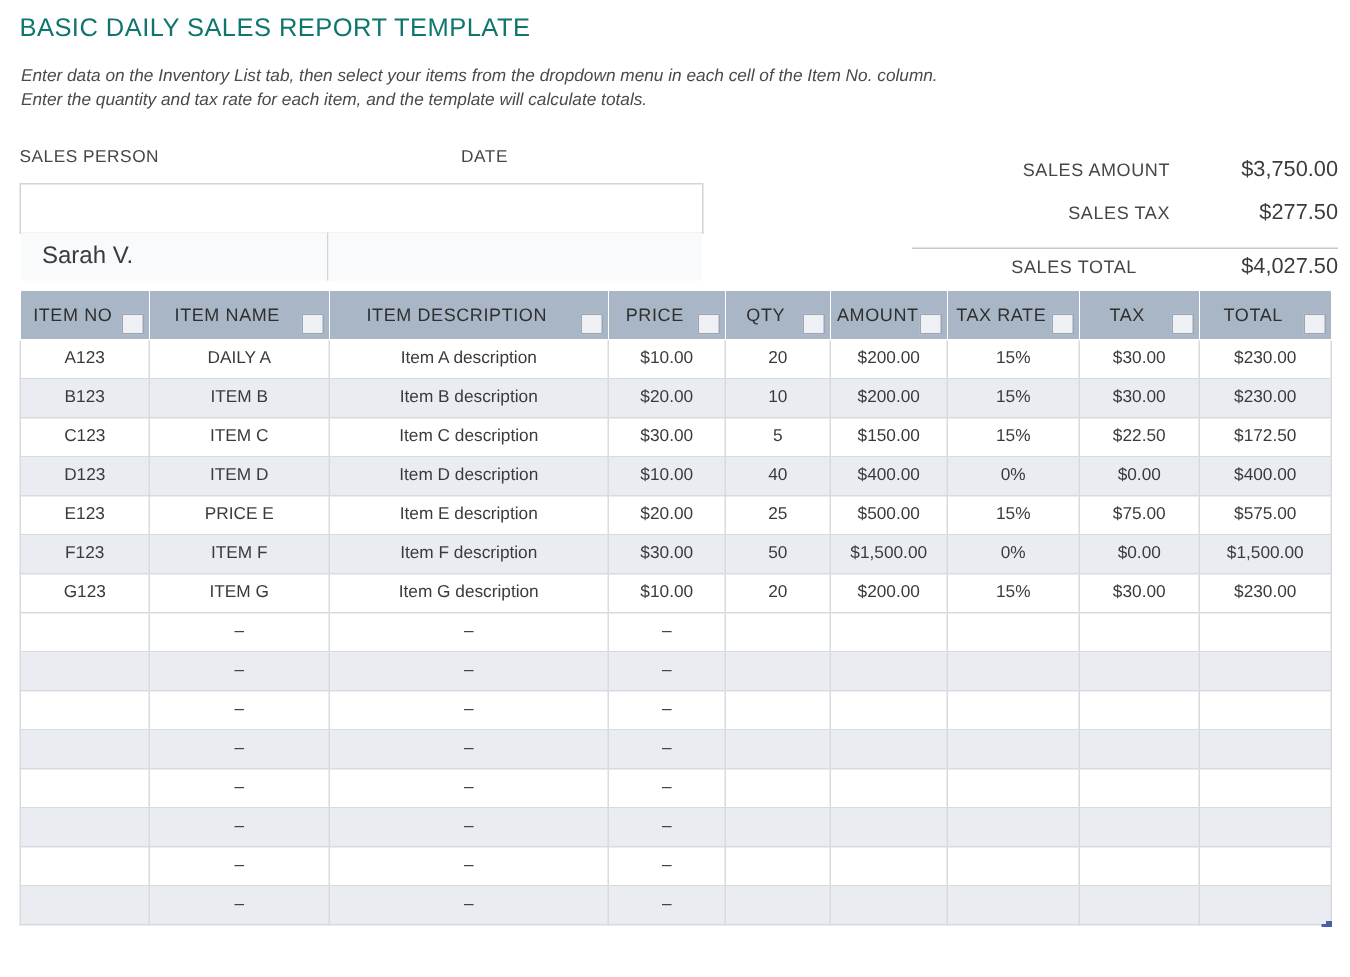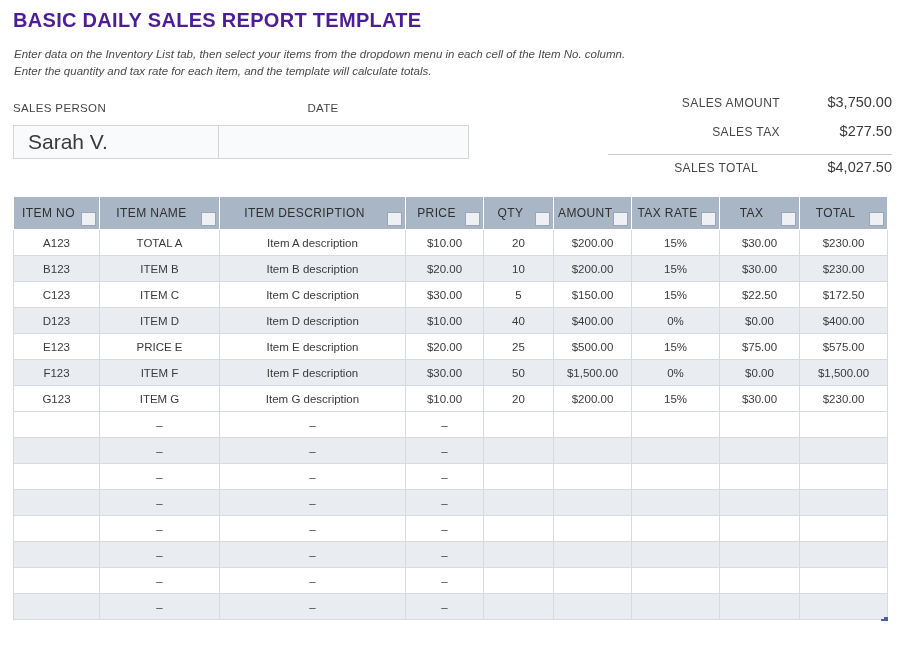--- a/index.html
+++ b/index.html
@@ -11,23 +11,23 @@
     width: 900px;
     height: 651px;
     font-family: "Liberation Sans", sans-serif;
     color: #3c3c3c;
     overflow: hidden;
     position: relative;
   }
 
   
   .title {
-    font-size: 20px;
-    font-weight: bold;
-    color: #4c1d95;
+    font-size: 17px;
+    font-weight: normal;
+    color: #0f766e;
     letter-spacing: 0.3px;
     padding: 9px 0 0 13px;
     line-height: 1.15;
   }
 
   
   .instructions {
     padding: 14px 0 0 14px;
     font-size: 11.5px;
     font-style: italic;
@@ -65,33 +65,34 @@
     margin-top: 5px;
     border: 1px solid #d4d4d4;
     height: 34px;
     box-sizing: border-box;
   }
   .meta-box {
     box-sizing: border-box;
     height: 32px;
     display: flex;
     align-items: center;
-    font-size: 21px;
+    font-size: 16px;
     color: #3b3b3b;
     background: #f9fafb;
     padding-left: 14px;
+    margin-top: 32px;
   }
   .box-person { width: 205px; border-right: 1px solid #d4d4d4; }
   .box-date { width: 249px; }
 
   
   .summary {
     position: absolute;
     right: 8px;
-    top: 4px;
+    top: 18px;
     width: 292px;
   }
   .summary-row {
     display: flex;
     align-items: baseline;
     height: 29px;
   }
   .summary-row.total { height: 30px; padding-top: 4px; gap: 22px; }
   .summary-label {
     flex: 1;
@@ -315,21 +316,21 @@
             <span class="th-inner">TOTAL</span>
             <span class="filter-btn">
               <i></i>
             </span>
           </th>
         </tr>
     </thead>
     <tbody id="table-body">
         <tr>
           <td>A123</td>
-          <td>TOTAL A</td>
+          <td>DAILY A</td>
           <td>Item A description</td>
           <td>$10.00</td>
           <td>20</td>
           <td>$200.00</td>
           <td>15%</td>
           <td>$30.00</td>
           <td>$230.00</td>
         </tr>
         <tr class="alt">
           <td>B123</td>

